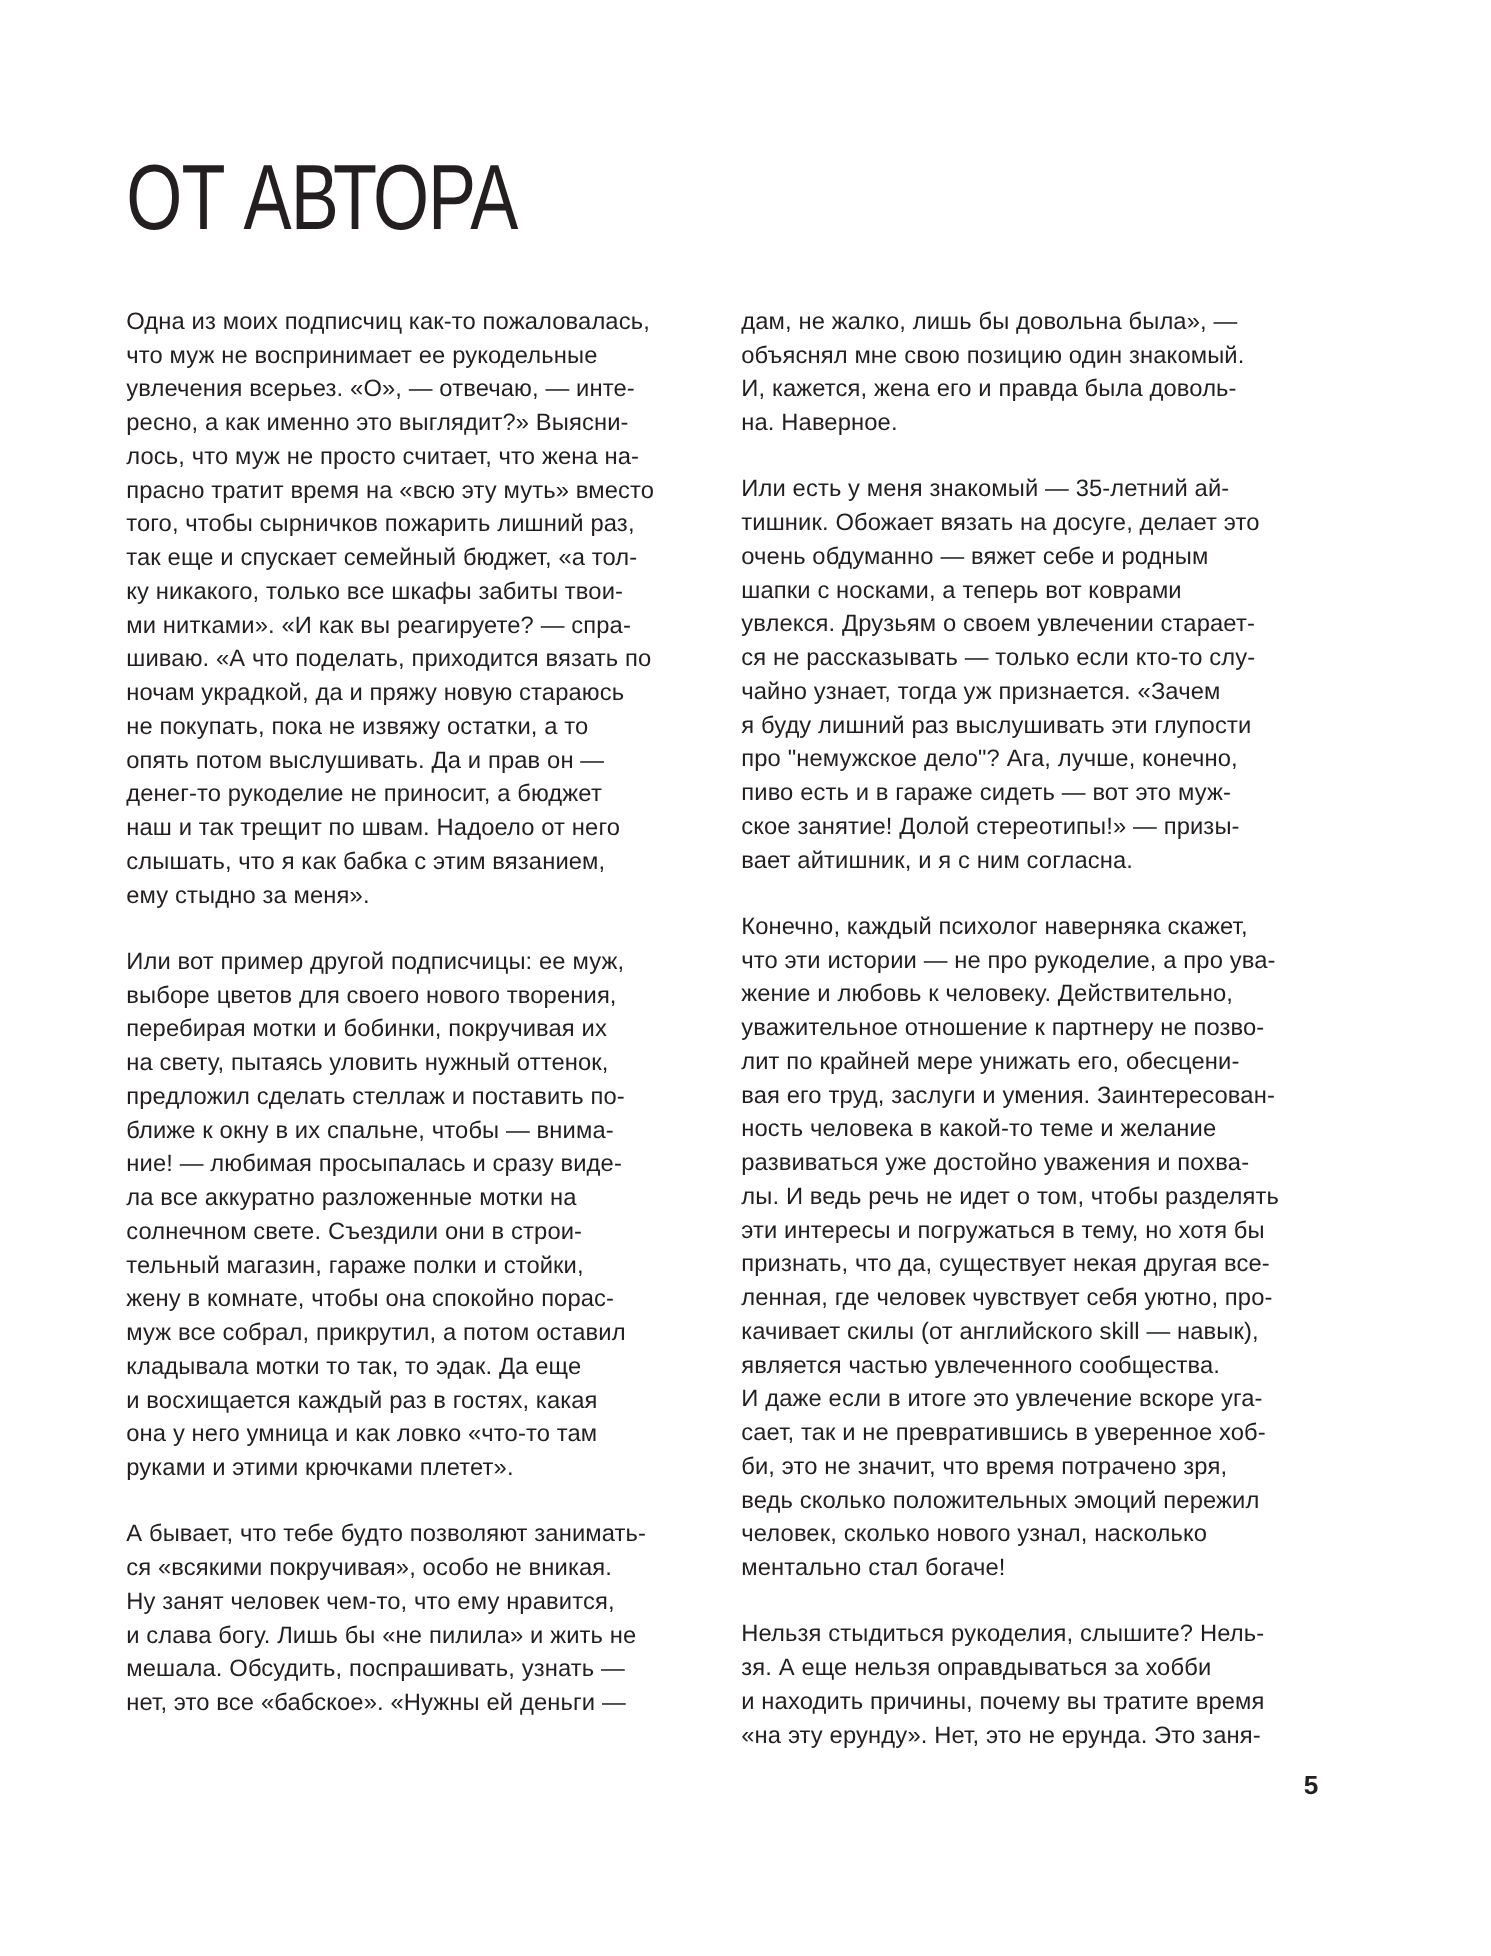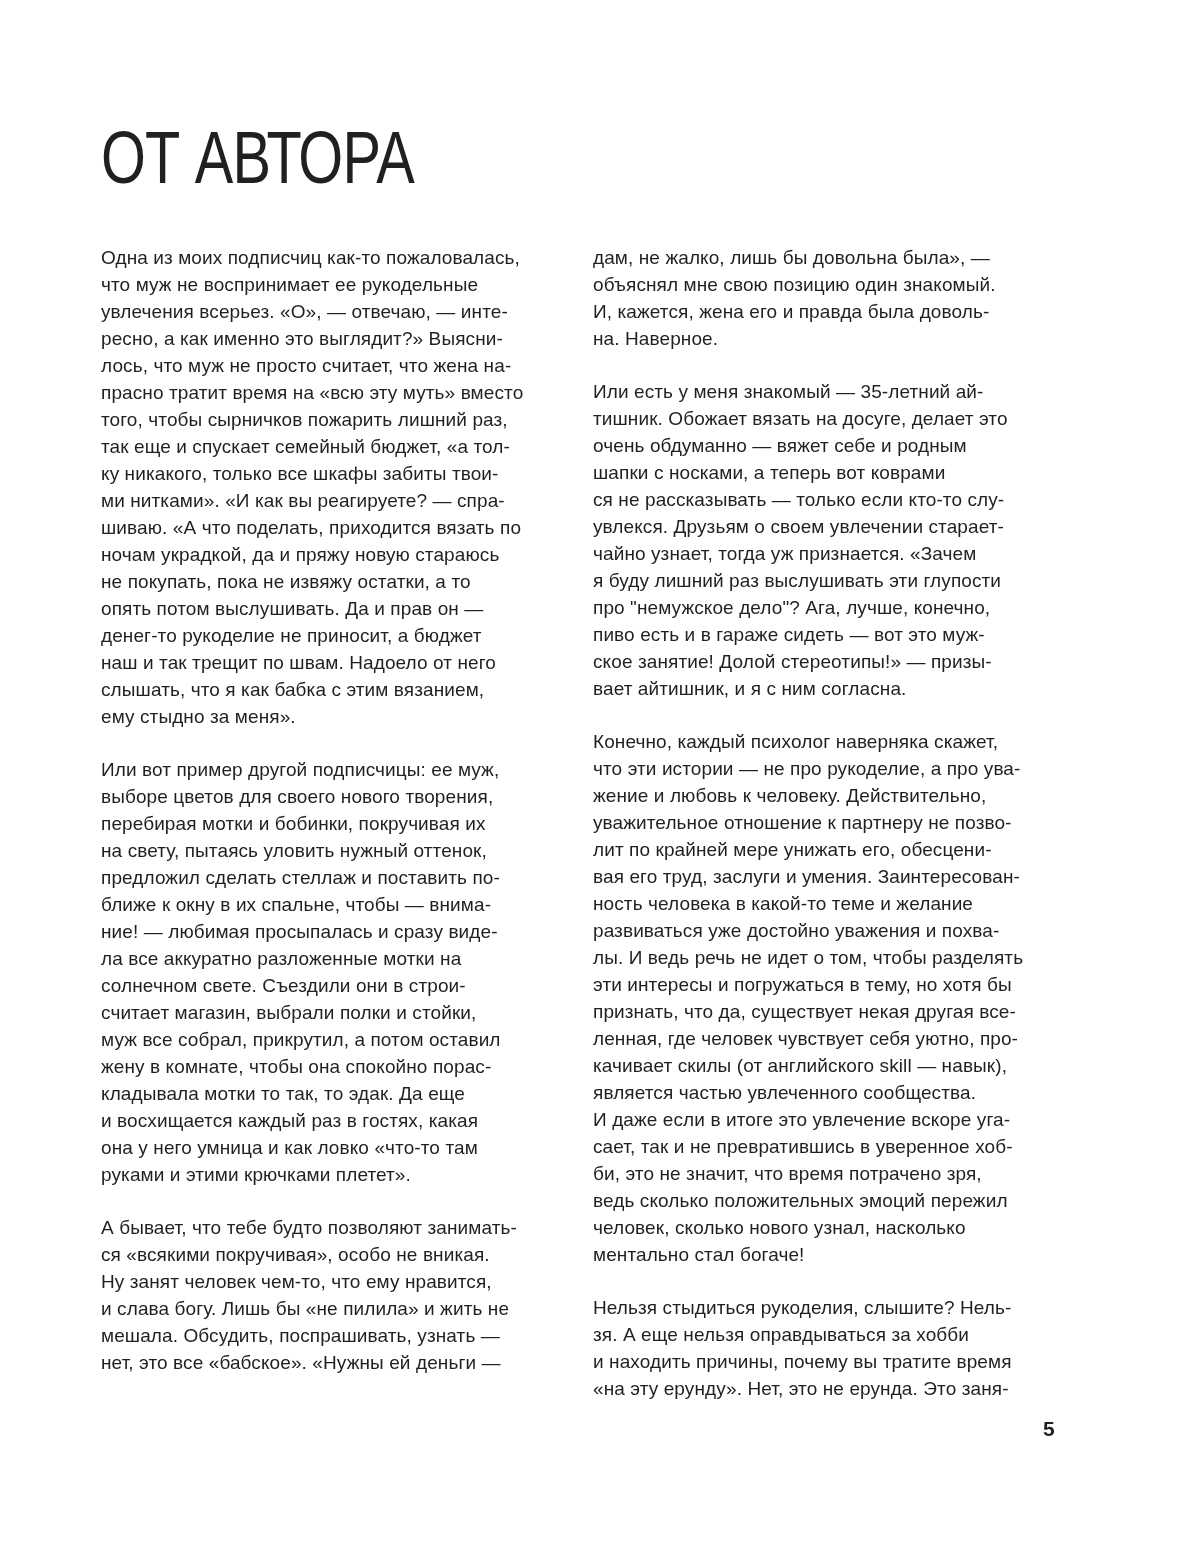--- a/index.html
+++ b/index.html
@@ -90,23 +90,23 @@
   <div class="para">
     <span class="line">Или вот пример другой подписчицы: ее муж,</span>
     <span class="line">выборе цветов для своего нового творения,</span>
     <span class="line">перебирая мотки и бобинки, покручивая их</span>
     <span class="line">на свету, пытаясь уловить нужный оттенок,</span>
     <span class="line">предложил сделать стеллаж и поставить по-</span>
     <span class="line">ближе к окну в их спальне, чтобы — внима-</span>
     <span class="line">ние! — любимая просыпалась и сразу виде-</span>
     <span class="line">ла все аккуратно разложенные мотки на</span>
     <span class="line">солнечном свете. Съездили они в строи-</span>
-    <span class="line">считает магазин, выбрали полки и стойки,</span>
+    <span class="line">тельный магазин, гараже полки и стойки,</span>
+    <span class="line">жену в комнате, чтобы она спокойно порас-</span>
     <span class="line">муж все собрал, прикрутил, а потом оставил</span>
-    <span class="line">жену в комнате, чтобы она спокойно порас-</span>
     <span class="line">кладывала мотки то так, то эдак. Да еще</span>
     <span class="line">и восхищается каждый раз в гостях, какая</span>
     <span class="line">она у него умница и как ловко «что-то там</span>
     <span class="line">руками и этими крючками плетет».</span>
   </div>
   <div class="gap"></div>
   <div class="para">
     <span class="line">А бывает, что тебе будто позволяют занимать-</span>
     <span class="line">ся «всякими покручивая», особо не вникая.</span>
     <span class="line">Ну занят человек чем-то, что ему нравится,</span>
@@ -122,22 +122,22 @@
     <span class="line">объяснял мне свою позицию один знакомый.</span>
     <span class="line">И, кажется, жена его и правда была доволь-</span>
     <span class="line">на. Наверное.</span>
   </div>
   <div class="gap"></div>
   <div class="para">
     <span class="line">Или есть у меня знакомый — 35-летний ай-</span>
     <span class="line">тишник. Обожает вязать на досуге, делает это</span>
     <span class="line">очень обдуманно — вяжет себе и родным</span>
     <span class="line">шапки с носками, а теперь вот коврами</span>
+    <span class="line">увлекся. Друзьям о своем увлечении старает-</span>
     <span class="line">ся не рассказывать — только если кто-то слу-</span>
-    <span class="line">увлекся. Друзьям о своем увлечении старает-</span>
     <span class="line">чайно узнает, тогда уж признается. «Зачем</span>
     <span class="line">я буду лишний раз выслушивать эти глупости</span>
     <span class="line">про "немужское дело"? Ага, лучше, конечно,</span>
     <span class="line">пиво есть и в гараже сидеть — вот это муж-</span>
     <span class="line">ское занятие! Долой стереотипы!» — призы-</span>
     <span class="line">вает айтишник, и я с ним согласна.</span>
   </div>
   <div class="gap"></div>
   <div class="para">
     <span class="line">Конечно, каждый психолог наверняка скажет,</span>

